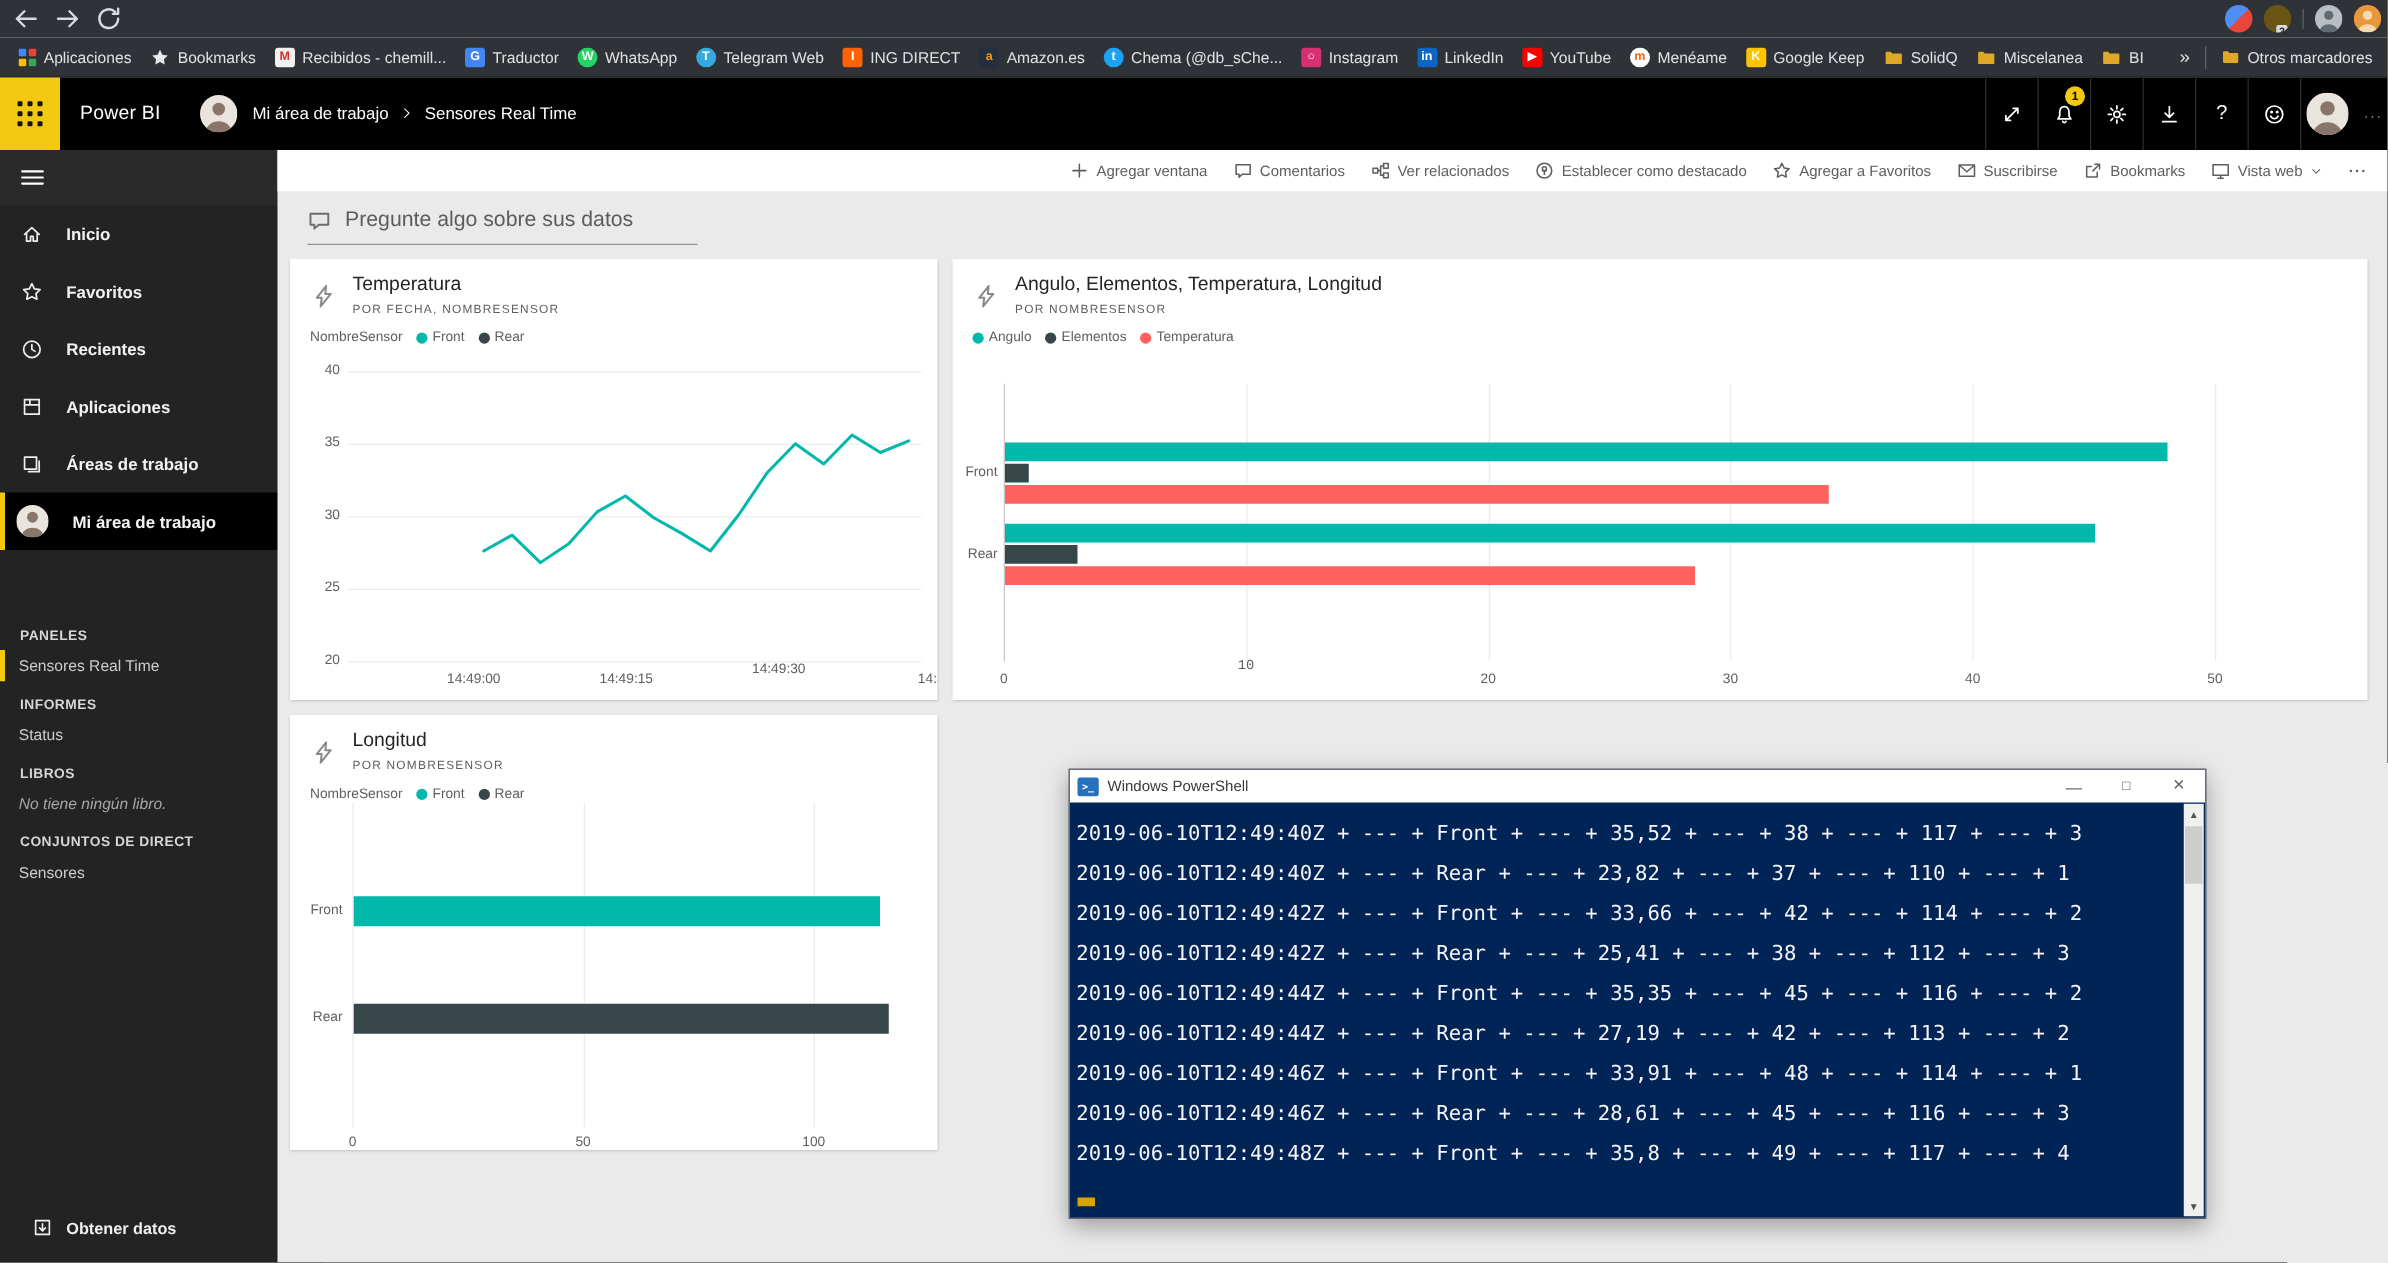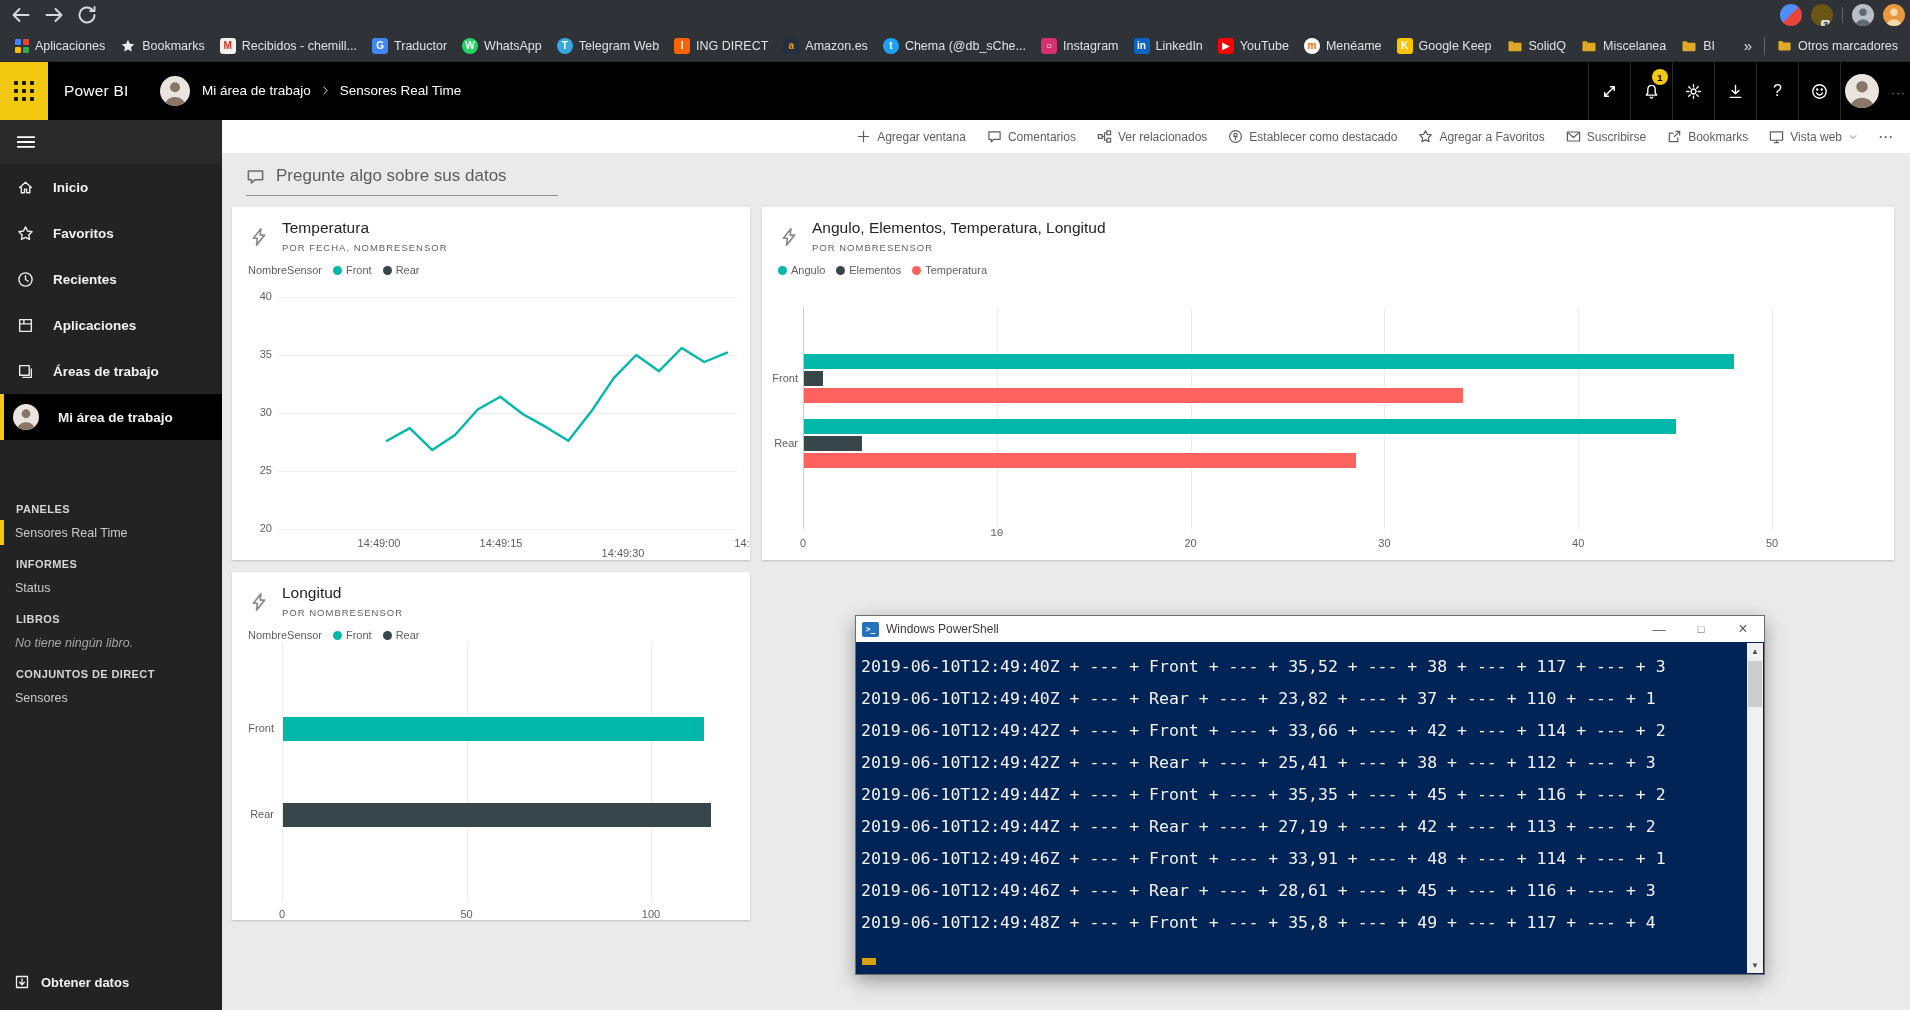--- a/index.html
+++ b/index.html
@@ -67,21 +67,21 @@
   .nav-item .nava{width:26px;height:26px;margin-left:-4px;flex:none}
   .nav-item .chev{position:absolute;right:13px;width:12px;height:12px;color:#cfcfcf}
   .nav-item.selected{background:#000}
   .nav-item.selected::before{content:'';position:absolute;left:0;top:0;bottom:0;width:4px;background:#f2c811}
   .sb-sections{position:absolute;left:0;top:370px;width:100%}
   .sec-h{padding:13px 0 5px 16px;font-size:11px;font-weight:bold;letter-spacing:.4px;color:#d6d6d6}
   .sec-item{position:relative;height:25px;display:flex;align-items:center;padding-left:15px;font-size:12.5px;color:#cccccc;cursor:pointer}
   .sec-item.selected::before{content:'';position:absolute;left:0;top:0;bottom:0;width:4px;background:#f2c811}
   .sec-item.empty{font-style:italic;color:#a6a6a6;cursor:default}
   .sec-more{position:absolute;right:10px;top:2px;color:#bdbdbd;letter-spacing:2px;font-weight:bold}
-  .sb-footer{position:absolute;left:0;bottom:12px;height:32px;width:100%;display:flex;align-items:center;gap:11px;padding-left:14px;
+  .sb-footer{position:absolute;left:0;bottom:12px;height:32px;width:100%;display:flex;align-items:center;gap:11px;padding-left:26px;
              font-size:13px;font-weight:bold;color:#f0f0f0;cursor:pointer}
   .sb-footer .ic{width:16px;height:16px}
 
   
   .main{position:absolute;left:222px;top:120px;width:1688px;height:890px;background:#eaeaea}
   .dash-toolbar{position:absolute;left:0;top:0;width:100%;height:33px;background:#fff;display:flex;align-items:center;
                 justify-content:flex-end;gap:21px;padding-right:16px;color:#605e5c;font-size:12px}
   .tb-item{display:flex;align-items:center;gap:6px;cursor:pointer;white-space:nowrap}
   .tb-item .tico{width:15px;height:15px}
   .tb-item .tchev{width:10px;height:10px}
@@ -581,21 +581,21 @@
           <div class="gl-h" style="left: 46px; top: 148px; width: 459px;"></div>
           <div class="ytick" style="left: 12px; top: 141px;">35</div>
           <div class="gl-h" style="left: 46px; top: 206px; width: 459px;"></div>
           <div class="ytick" style="left: 12px; top: 199px;">30</div>
           <div class="gl-h" style="left: 46px; top: 264px; width: 459px;"></div>
           <div class="ytick" style="left: 12px; top: 257px;">25</div>
           <div class="gl-h" style="left: 46px; top: 322px; width: 459px;"></div>
           <div class="ytick" style="left: 12px; top: 315px;">20</div>
           <div class="xtick" style="left: 147px; top: 330px;">14:49:00</div>
           <div class="xtick" style="left: 269px; top: 330px;">14:49:15</div>
-          <div class="xtick" style="left: 391px; top: 340px;">14:49:30</div>
+          <div class="xtick" style="left: 391px; top: 322px;">14:49:30</div>
           <div class="xtick" style="left: 513px; top: 330px;">14:4</div>
           <svg width="518" height="353" style="position: absolute; left: 0px; top: 0px;">
             <polyline points="155.0,233.8 177.7,221.1 200.3,243.1 223.0,228.0 245.7,202.5 268.3,189.8 291.0,207.2 313.7,219.9 336.3,233.8 359.0,204.8 381.7,171.2 404.3,148.0 427.0,164.2 449.7,141.0 472.3,155.0 495.0,145.7" fill="none" stroke="#01b8aa" stroke-width="2.4" stroke-linejoin="round" stroke-linecap="round"></polyline>
           </svg>
         </div>
     </div>
 
     <div class="tile" id="tile-ang">
       <span class="ic bolt">
           <svg viewBox="0 0 16 16" fill="none" stroke="currentColor" stroke-width="1.3" stroke-linecap="round" stroke-linejoin="round">

